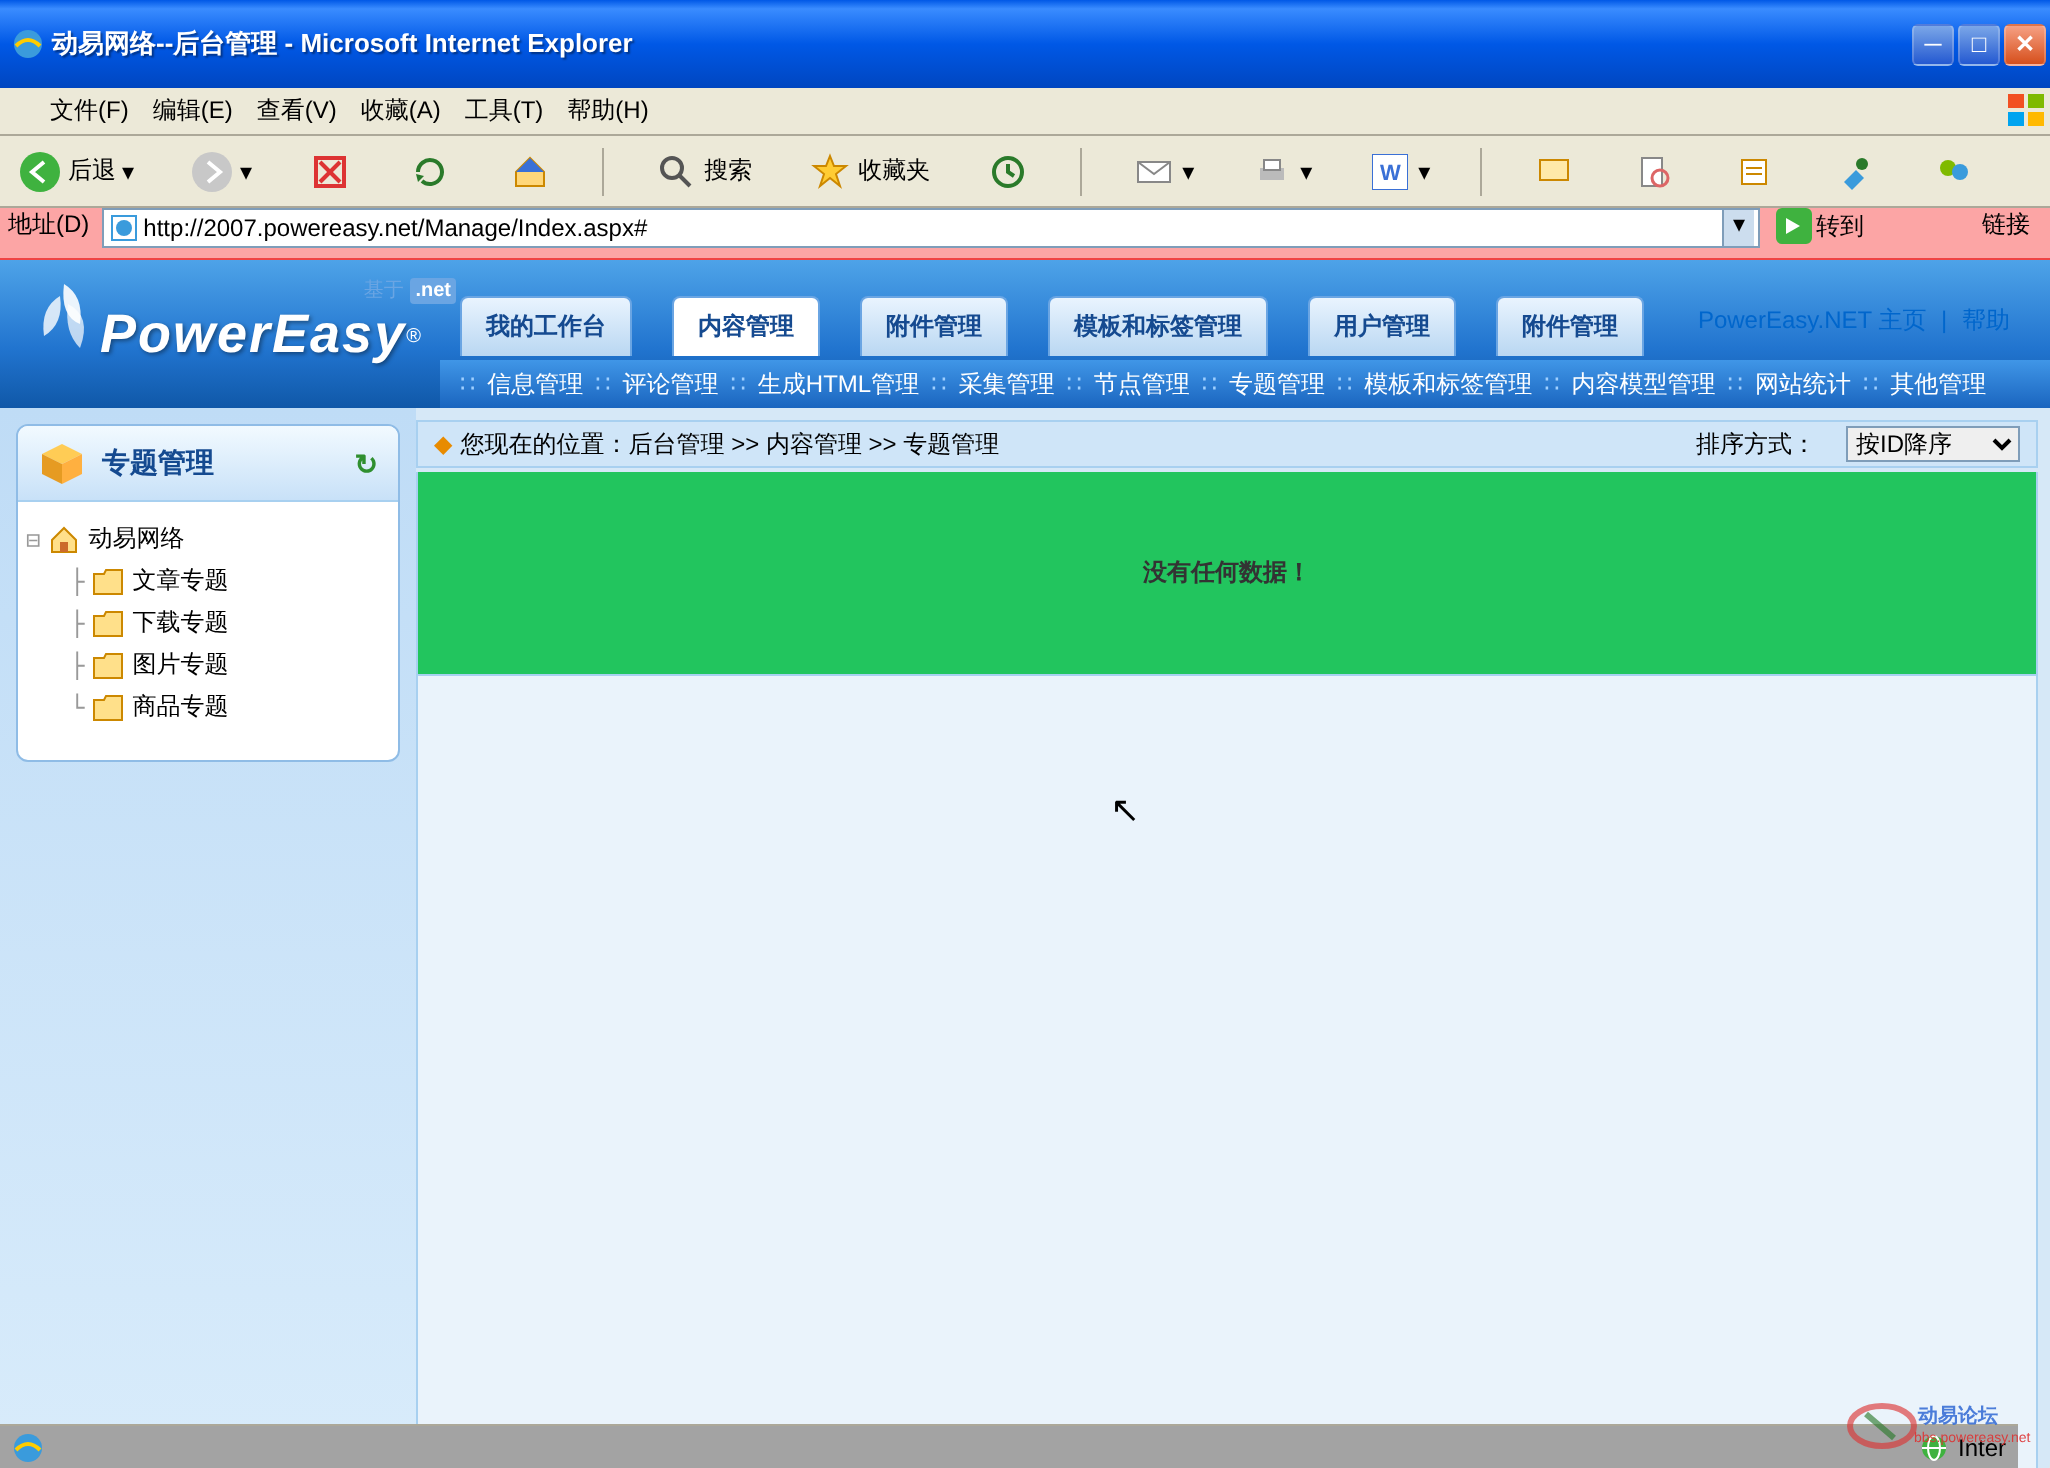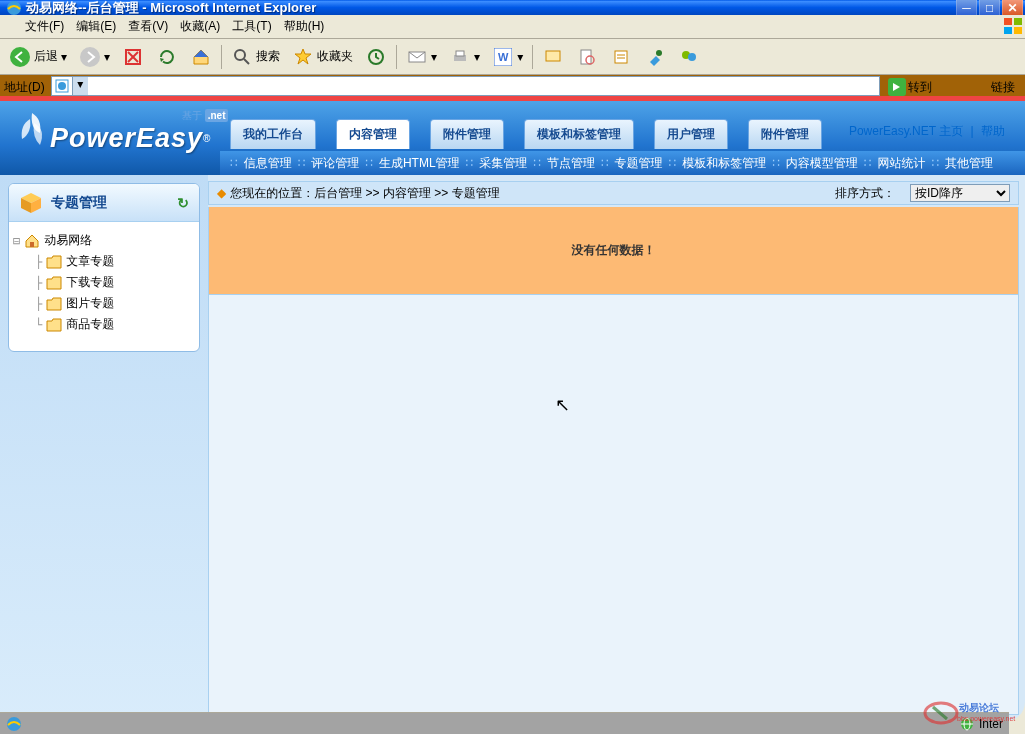--- a/index.html
+++ b/index.html
@@ -1,36 +1,36 @@
 <!DOCTYPE html>
 <html><head>
 <meta charset="utf-8">
 <style>
 * { margin: 0; padding: 0; box-sizing: border-box; }
 body { font-family: "微软雅黑", Arial, sans-serif; font-size: 12px; background: #ece9d8; overflow: hidden; width: 1025px; height: 734px; }
 
 
-.titlebar { height: 15px; background: linear-gradient(to bottom, #0058e6 0%, #3a8cff 10%, #0058e6 50%, #0046c0 100%); display: flex; align-items: center; padding: 0 2px 0 6px; color: #fff; }
+.titlebar { height: 44px; background: linear-gradient(to bottom, #0058e6 0%, #3a8cff 10%, #0058e6 50%, #0046c0 100%); display: flex; align-items: center; padding: 0 2px 0 6px; color: #fff; }
 .titlebar .ie-icon { width: 16px; height: 16px; margin-right: 4px; }
 .titlebar .title { flex: 1; font-weight: bold; font-size: 13px; text-shadow: 1px 1px 1px rgba(0,0,0,.4); }
 .win-btns { display: flex; gap: 2px; }
 .win-btn { width: 21px; height: 21px; border-radius: 3px; display: flex; align-items: center; justify-content: center; font-weight: bold; font-size: 12px; cursor: pointer; }
 .win-min, .win-max { background: linear-gradient(to bottom,#7ba7e8,#2459d1); border:1px solid #fff3; color:#fff; }
 .win-close { background: linear-gradient(to bottom,#f6a083,#d64f1c); border:1px solid #fff3; color:#fff; }
 
 .menubar { height: 24px; background: #ece9d8; border-bottom:1px solid #aca899; display:flex; align-items:center; padding-left:19px; position:relative; }
 .menubar span { padding: 2px 6px; cursor:pointer; }
 .menubar .winflag { position:absolute; right:2px; top:2px; width:20px; height:18px; }
 
-.toolbar { height: 36px; background: #ece9d8; border-bottom:1px solid #aca899; display:flex; align-items:center; padding: 0 4px; gap:2px;text-align:center; }
+.toolbar { height: 36px; background: #ece9d8; border-bottom:1px solid #aca899; display:flex; align-items:center; padding: 0 4px; gap:18px;text-align:center; }
 .tb-btn { display:flex; align-items:center; gap:3px; padding:2px 4px; cursor:pointer; border:1px solid transparent; border-radius:3px; }
 .tb-icon { width:22px; height:22px; display:inline-flex; align-items:center; justify-content:center; }
 .tb-sep { width:1px; height:24px; background:#aca899; margin:0 2px; }
 
-.addrbar { height:26px; background:#a16207; border-bottom:5px solid #ef4444; display:flex; align-items:flex-end; padding:0 4px; gap:4px; }
+.addrbar { height:26px; background:#fca5a5; border-bottom:1px solid #ef4444; display:flex; align-items:flex-start; padding:0 4px; gap:4px; }
 .addrbar label { padding-right:2px; }
 .addr-input { flex:1; display:flex; align-items:center; background:#fff; border:1px solid #7f9db9; height:20px; padding:0 2px; }
 .addr-input .pe-icon { width:16px; height:16px; margin-right:2px; }
 .addr-input input { flex:1; border:none; outline:none; font-size:12px; }
 .addr-drop { width:16px; height:18px; background:#cde; border-left:1px solid #7f9db9; text-align:center; cursor:pointer; }
 .go-btn { display:flex; align-items:center; gap:2px; cursor:pointer; padding:0 4px; }
 
 
 .page { position:relative; height:620px; background:#d6e8f7;border-radius:19px; }
 
@@ -64,22 +64,22 @@
 .tree-item { display:flex; align-items:center; gap:4px; padding:2px 0 2px 22px; cursor:pointer; }
 .tree .line { color:#999; font-family: monospace; }
 .folder { width:16px; height:14px; }
 .home { width:16px; height:16px; }
 
 .content { flex:1; padding:6px 6px 6px 0; }
 .content-inner { height:100%; display:flex; flex-direction:column; }
 .breadcrumb { height:24px; background:#cfe5f8; border:1px solid #a8d0f0; display:flex; align-items:center; padding:0 8px; margin-bottom:2px; }
 .bc-icon { color:#e88b00; margin-right:4px; }
 .breadcrumb .sort { margin-left:auto; display:flex; align-items:center; gap:15px; }
-.breadcrumb select { border:1px solid #7f9db9; font-size:12px; width:100px; }
-.data-area { flex:0 0 auto; background:#fdba74; border:1px solid #a8d0f0; border-top:none; height:88px; display:flex; align-items:center; justify-content:center; color:#333; font-weight:bold; }
+.breadcrumb select { border:1px solid #7f9db9; font-size:12px; width:87px; }
+.data-area { flex:0 0 auto; background:#22c55e; border:1px solid #a8d0f0; border-top:none; height:102px; display:flex; align-items:center; justify-content:center; color:#333; font-weight:bold; }
 .empty-area { flex:1; background:#eaf3fb; border:1px solid #a8d0f0; border-top:none; }
 
 
 .statusbar { position:absolute; left:0; right:16px; bottom:0; height:22px; background:#a3a3a3; border-top:1px solid #aca899; display:flex; align-items:center; padding:0 6px; }
 .statusbar .ie-s { width:16px; height:16px; }
 .statusbar .right { margin-left:auto; display:flex; align-items:center; gap:4px; }
 .bbs-logo { position:absolute; right:4px; bottom:4px; opacity:.9; }
 
 .cursor { position:absolute; left:555px; top:394px; font-size:18px; color:#000; pointer-events:none; }
 </style>
@@ -255,20 +255,21 @@
     </div>
 </div>
 
 <div class="addrbar">
   <label>地址(D)</label>
   <div class="addr-input">
     <svg class="pe-icon" viewBox="0 0 16 16">
         <rect x="2" y="2" width="12" height="12" fill="#fff" stroke="#3a9bdc"></rect>
         <circle cx="8" cy="8" r="4" fill="#3a9bdc"></circle>
       </svg>
+    <input type="text" value="http://2007.powereasy.net/Manage/Index.aspx#" style="">
     <div class="addr-drop">▾</div>
   </div>
   <div class="go-btn">
     <svg width="18" height="18">
         <rect width="18" height="18" rx="3" fill="#3fb23f"></rect>
         <path d="M5 5 L12 9 L5 13 Z" fill="#fff"></path>
       </svg>
     <span>转到</span>
   </div>
   <span style="padding:0 6px;margin-left:45px;">链接</span>

